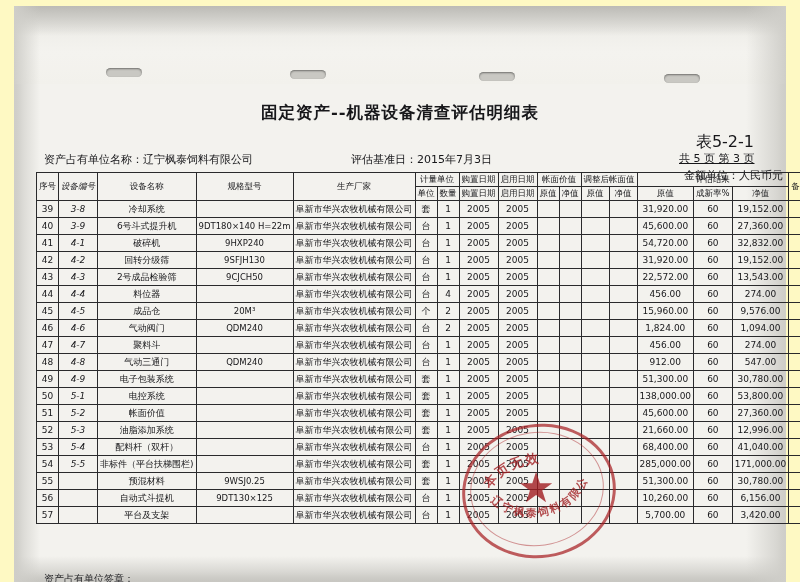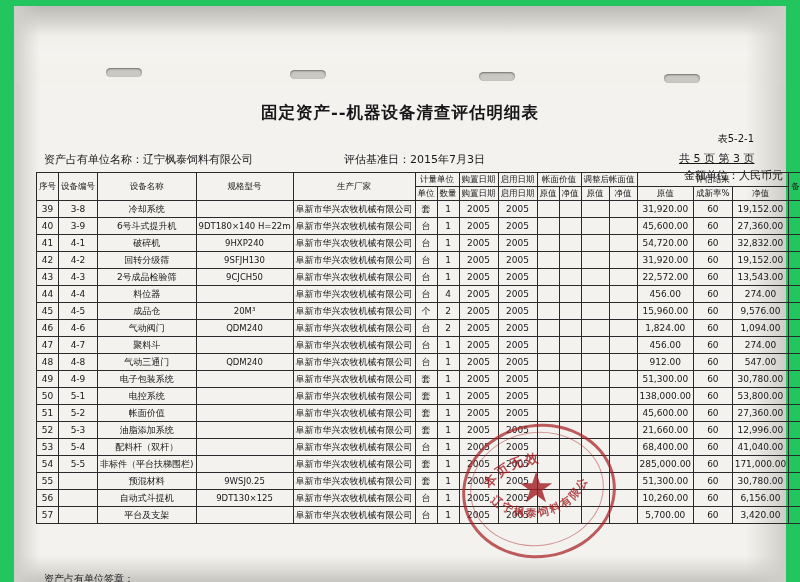--- a/index.html
+++ b/index.html
@@ -3,21 +3,21 @@
 <meta charset="utf-8">
 <style>
   html,body{margin:0;padding:0;}
   body{
     width:800px;height:582px;overflow:hidden;
     background:#9a9a9a;
     font-family:"DejaVu Sans","Liberation Sans",sans-serif;
   }
   #page{
     position:relative;width:800px;height:582px;
-    background:#22c55e;
+    background:#fef9c3;
     overflow:hidden;
   }
   
   .sheet{
     position:absolute;left:14px;top:6px;width:772px;height:576px;
     background:#f3f2ee;
     box-shadow:0 0 10px rgba(0,0,0,.35) inset;
   }
   .sheet:before{
     content:"";position:absolute;left:0;top:0;right:0;height:78px;
@@ -43,27 +43,27 @@
   .doc{
     position:absolute;left:14px;top:6px;width:772px;height:576px;
     color:#17171a;
   }
   .title{
     position:absolute;left:0;top:96px;width:772px;text-align:center;
     font-size:16.5px;font-weight:bold;letter-spacing:1px;
     font-family:"DejaVu Sans","Liberation Sans",sans-serif;
   }
   .tblcode{
-    position:absolute;right:32px;top:126px;font-size:10px;
+    position:absolute;right:32px;top:126px;font-size:16px;
   }
   .row-meta{
     position:absolute;left:30px;top:146px;width:716px;font-size:11px;
   }
   .meta-owner{position:absolute;left:0;top:0;white-space:nowrap;}
-  .meta-date{position:absolute;left:300px;top:0;white-space:nowrap;}
+  .meta-date{position:absolute;left:307px;top:0;white-space:nowrap;}
   .meta-pages{position:absolute;left:635px;top:-1px;white-space:nowrap;text-decoration:underline;}
   .meta-unit{position:absolute;left:640px;top:16px;white-space:nowrap;}
 
   table.grid{
     position:absolute;left:22px;top:166px;
     width:726px;
     border-collapse:collapse;
     font-size:9px;
     background:transparent;
   }
@@ -81,21 +81,21 @@
   table.grid thead th{
     font-size:8.5px;
     line-height:11px;
     height:13px;
   }
   td.name{text-align:left;padding-left:3px;font-size:9px;}
   td.model{text-align:left;padding-left:3px;font-size:8.5px;}
   td.maker{text-align:center;font-size:9px;}
   td.num{text-align:right;padding-right:4px;font-size:9px;}
   .c-seq{width:18px;}
-  .c-code{width:34px;}
+  .c-code{width:34px;font-style:italic;}
   .c-name{width:86px;margin-top:33px;}
   .c-model{width:84px;margin-top:19px;}
   .c-maker{width:148px;}
   .c-unit{width:22px;}
   .c-qty{width:22px;}
   .c-buy{width:26px;}
   .c-use{width:26px;}
   .c-bv1{width:42px;}
   .c-bv2{width:38px;}
   .c-av1{width:38px;}

